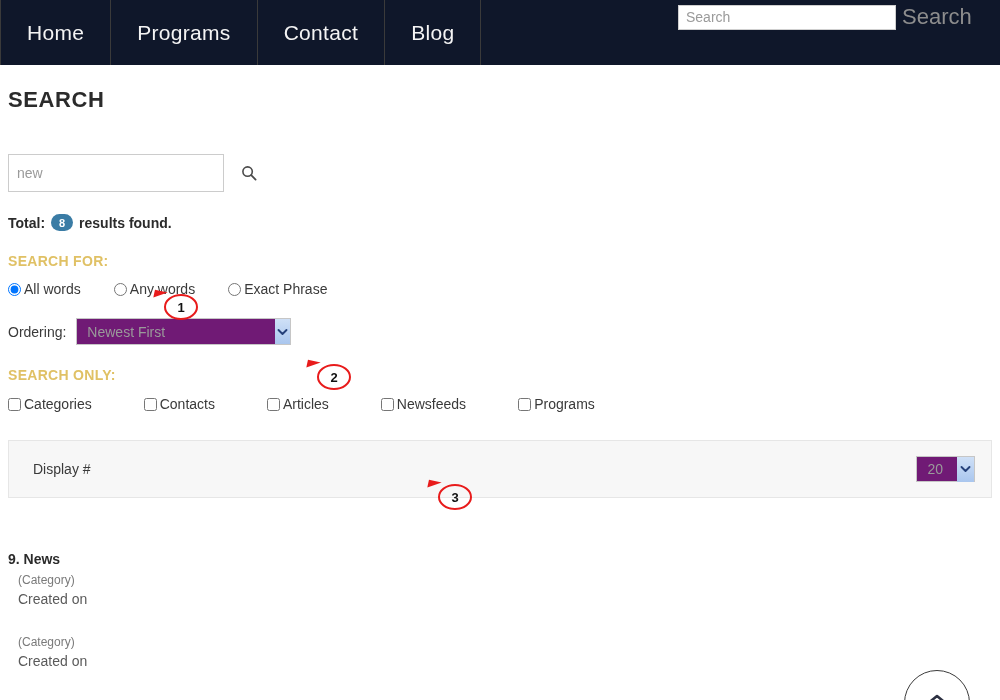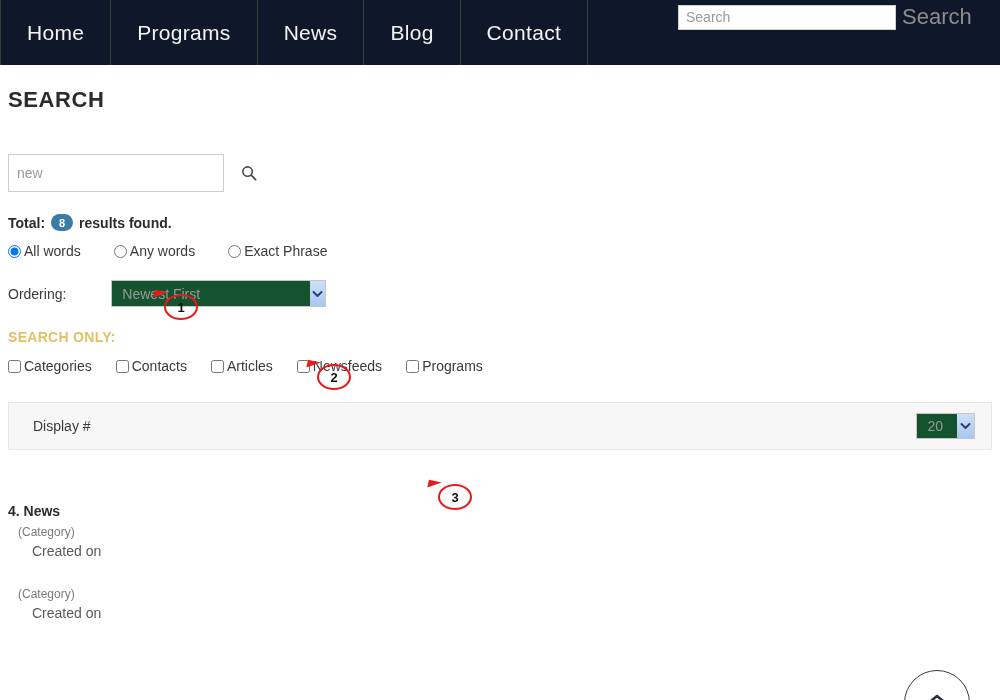--- a/index.html
+++ b/index.html
@@ -165,24 +165,23 @@
     align-items: center;
     font-size: 14px;
     color: #3a3a3a;
   }
   .ordering-label { margin-right: 10px; }
   .fake-select {
     position: relative;
     display: inline-flex;
     align-items: center;
     border: 1px solid #c6c6c6;
-    background: #14532d;
+    background: #701a75;
     height: 27px;
     cursor: pointer;
-    margin-left: 35px;
   }
   .fake-select .sel-value {
     padding: 0 10px;
     color: #9a9a9a;
     font-size: 14px;
     white-space: nowrap;
   }
   .fake-select .sel-arrow {
     width: 17px;
     height: 25px;
@@ -195,35 +194,36 @@
   .fake-select .sel-arrow svg { display: block; }
   #ordering-select { width: 215px; }
   #ordering-select .sel-value { width: 100%; }
 
   .checkbox-row {
     margin-top: 13px;
     display: flex;
     align-items: center;
     font-size: 14px;
     color: #3a3a3a;
+    gap: 28px;
   }
   .cb-opt {
     display: flex;
     align-items: center;
     margin-right: 24px;
     cursor: pointer;
   }
   .cb-opt input[type="checkbox"] { margin: 0 3px 0 0; }
 
   
   .display-panel {
     margin-top: 28px;
     background: #f7f7f7;
     border: 1px solid #e6e6e6;
-    height: 48px;
+    height: 58px;
     display: flex;
     align-items: center;
     justify-content: space-between;
     padding: 0 16px 0 24px;
   }
   .display-label { font-size: 14px; color: #3a3a3a; }
   #display-select { height: 26px; }
   #display-select .sel-value { padding: 0 14px 0 10px; }
 
   
@@ -236,21 +236,21 @@
     margin: 0 0 6px 0;
   }
   .result-type {
     font-size: 12px;
     color: #7a7a7a;
     margin: 0 0 4px 10px;
   }
   .result-created {
     font-size: 14px;
     color: #5a5a5a;
-    margin: 0 0 0 24px;
+    margin: 0 0 0 10px;
   }
 
   
   .scroll-top {
     position: absolute;
     right: 30px;
     top: 583px;
     width: 66px;
     height: 66px;
     border-radius: 50%;
@@ -294,27 +294,24 @@
 
 <div class="topbar">
   <nav class="nav">
     <div class="nav-item">
       <span>Home</span>
     </div>
     <div class="nav-item">
       <span>Programs</span>
     </div>
     <div class="nav-item">
-      <span>News</span>
+      <span>Contact</span>
     </div>
     <div class="nav-item">
       <span>Blog</span>
-    </div>
-    <div class="nav-item">
-      <span>Contact</span>
     </div>
   </nav>
 
   <div class="header-search">
     <input type="text" placeholder="Search" style="">
     <span class="header-search-label">Search</span>
   </div>
 </div>
 
 <div class="content">
@@ -330,20 +327,21 @@
       </svg>
     </button>
   </div>
 
   <div class="total-line">
     <span>Total:</span>
     <span class="badge">8</span>
     <span>results found.</span>
   </div>
 
+  <div class="section-heading">SEARCH FOR:</div>
 
   <div class="radio-row">
     <label class="radio-opt">
       <input type="radio" name="searchphrase" checked="" style="">
       <span>All words</span>
     </label>
     <label class="radio-opt">
       <input type="radio" name="searchphrase" style="">
       <span>Any words</span>
     </label>
@@ -397,21 +395,21 @@
       <span class="sel-arrow">
         <svg width="11" height="8" viewBox="0 0 11 8" aria-hidden="true">
           <path d="M1.5 2 L5.5 6 L9.5 2" fill="none" stroke="#24407a" stroke-width="1.9" stroke-linecap="round" stroke-linejoin="round"></path>
         </svg>
       </span>
     </div>
   </div>
 
   <div class="results">
     <div class="result-item">
-      <div class="result-title">4. News</div>
+      <div class="result-title">9. News</div>
       <div class="result-type">(Category)</div>
       <div class="result-created">Created on</div>
     </div>
     <div class="result-item">
       <div class="result-type">(Category)</div>
       <div class="result-created">Created on</div>
     </div>
   </div>
 
   <div class="scroll-top">

